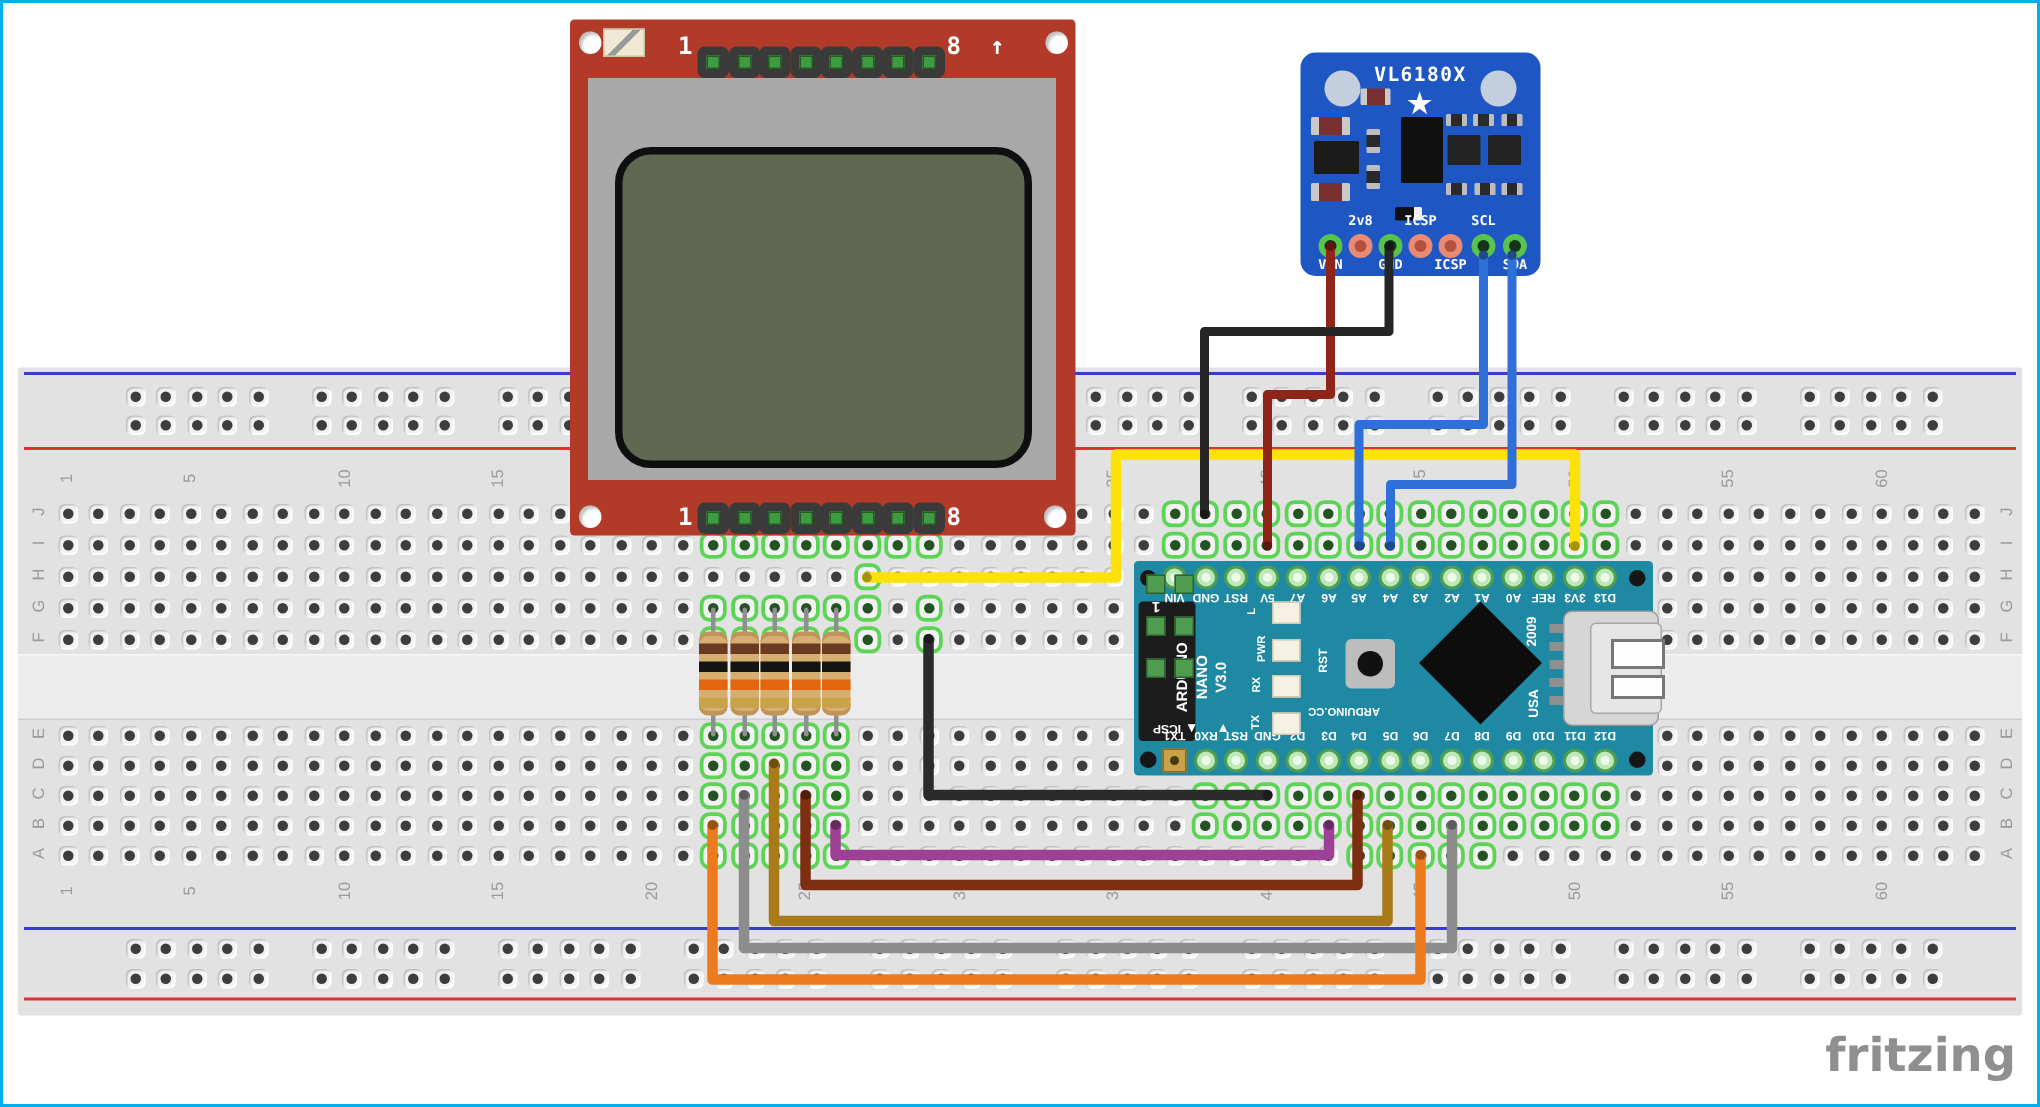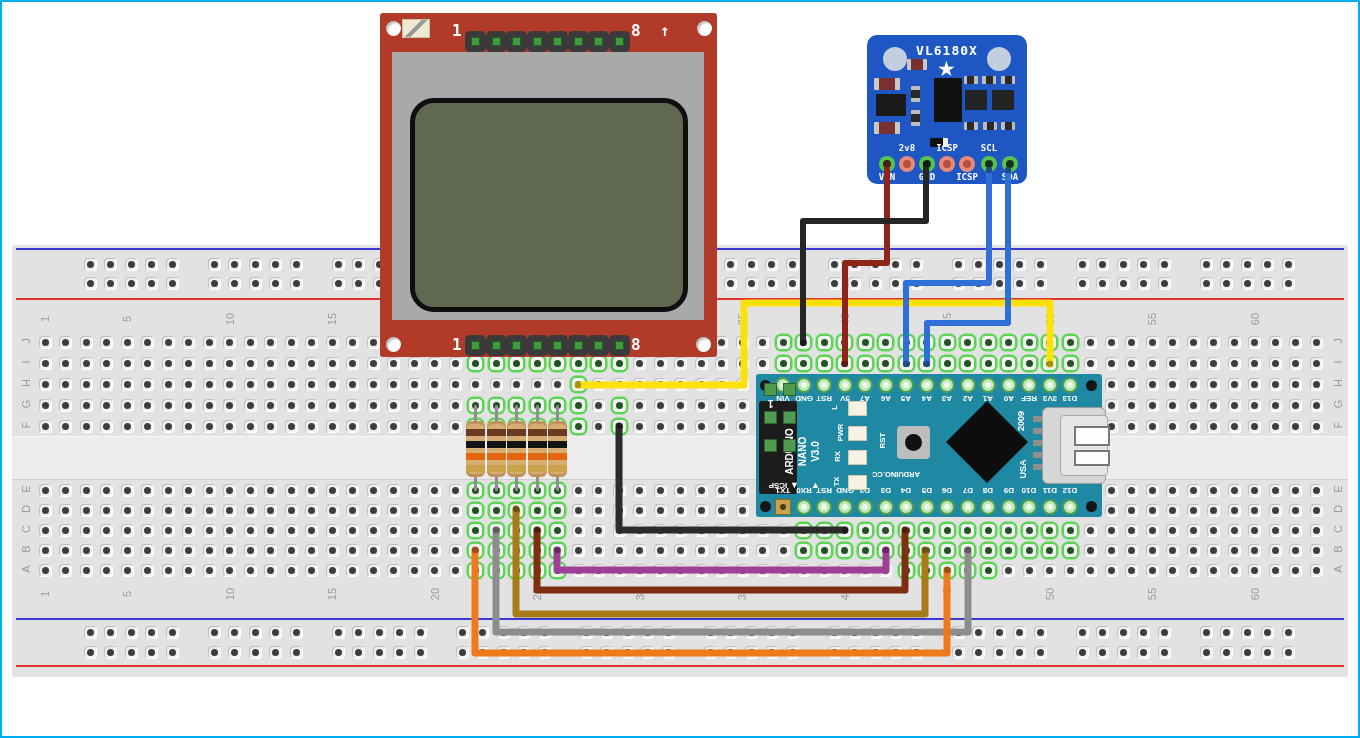--- a/index.html
+++ b/index.html
@@ -2937,20 +2937,21 @@
       <circle cx="924" cy="162" r="3.2" fill="rgba(0,0,0,0.35)"></circle>
       <circle cx="801" cy="341" r="3.2" fill="rgba(0,0,0,0.35)"></circle>
       <polyline points="987,168 987,281 904,281 904,362" fill="none" stroke="#2f70d8" stroke-width="6" stroke-linecap="round" stroke-linejoin="round"></polyline>
       <circle cx="987" cy="168" r="3.2" fill="rgba(0,0,0,0.35)"></circle>
       <circle cx="904" cy="362" r="3.2" fill="rgba(0,0,0,0.35)"></circle>
       <polyline points="1006,168 1006,321 925,321 925,362" fill="none" stroke="#2f70d8" stroke-width="6" stroke-linecap="round" stroke-linejoin="round"></polyline>
       <circle cx="1006" cy="168" r="3.2" fill="rgba(0,0,0,0.35)"></circle>
       <circle cx="925" cy="362" r="3.2" fill="rgba(0,0,0,0.35)"></circle>
     </svg>
 
+  <div id="watermark">fritzing</div>
 <div class="resistor" style="left: 0px; top: 0px;">
       <div class="res-lead" style="left: 472px; top: 403px; height: 86px;"></div>
       <div class="res-body" style="left: 464px; top: 419px;">
         <div class="band" style="top: 8px; height: 7px; background: rgb(107, 58, 32);"></div>
         <div class="band" style="top: 20px; height: 7px; background: rgb(20, 20, 20);"></div>
         <div class="band" style="top: 32px; height: 7px; background: rgb(226, 102, 15);"></div>
         <div class="band" style="top: 44px; height: 7px; background: rgb(201, 162, 74);"></div>
       </div>
     </div>
     <div class="resistor" style="left: 0px; top: 0px;">

